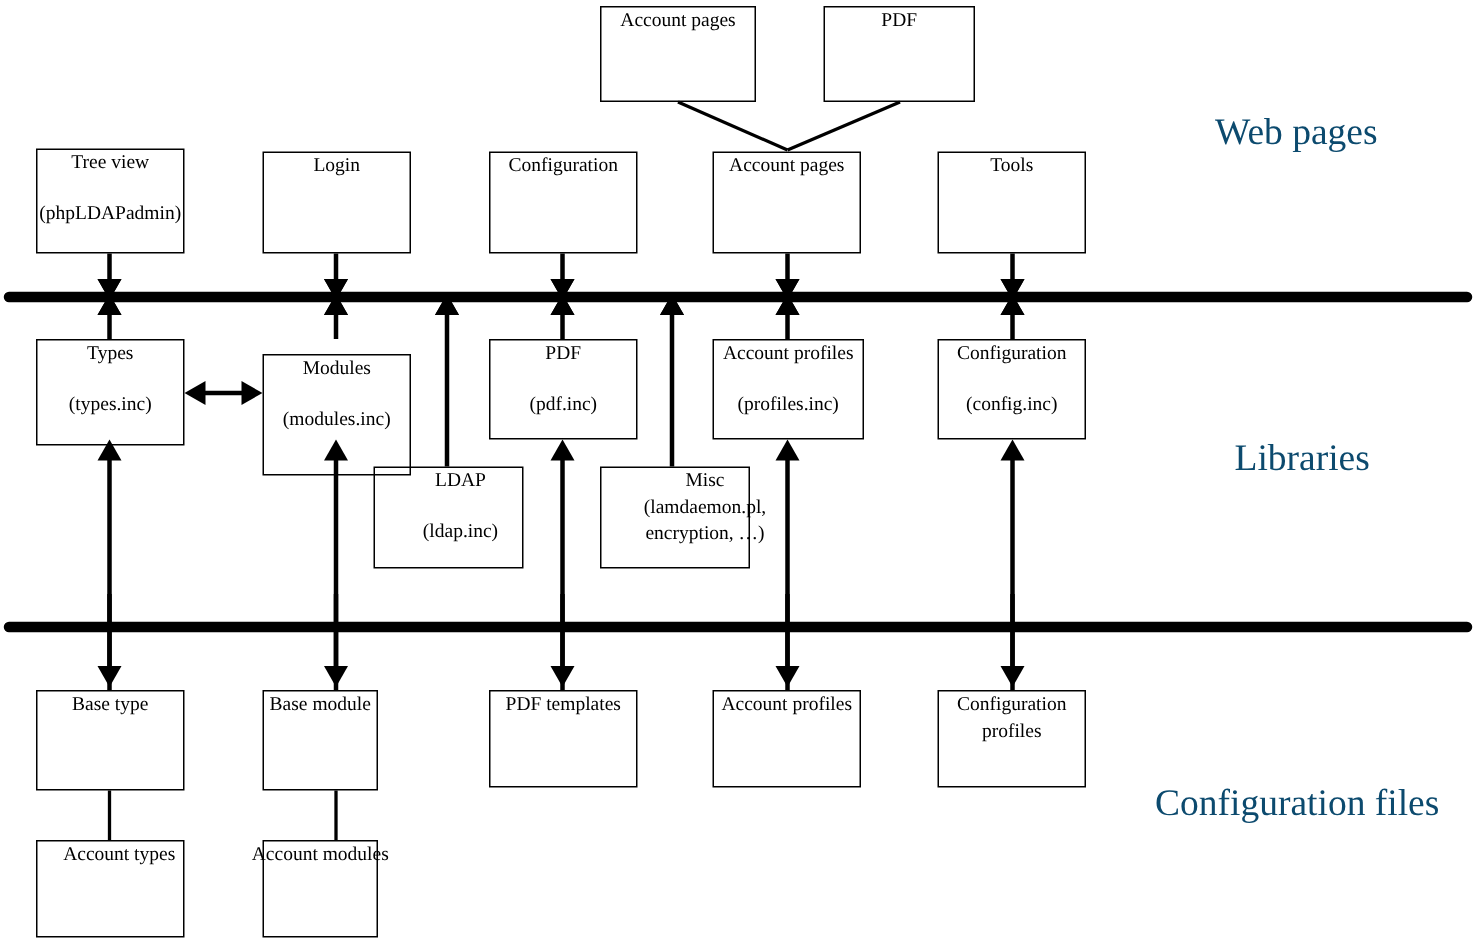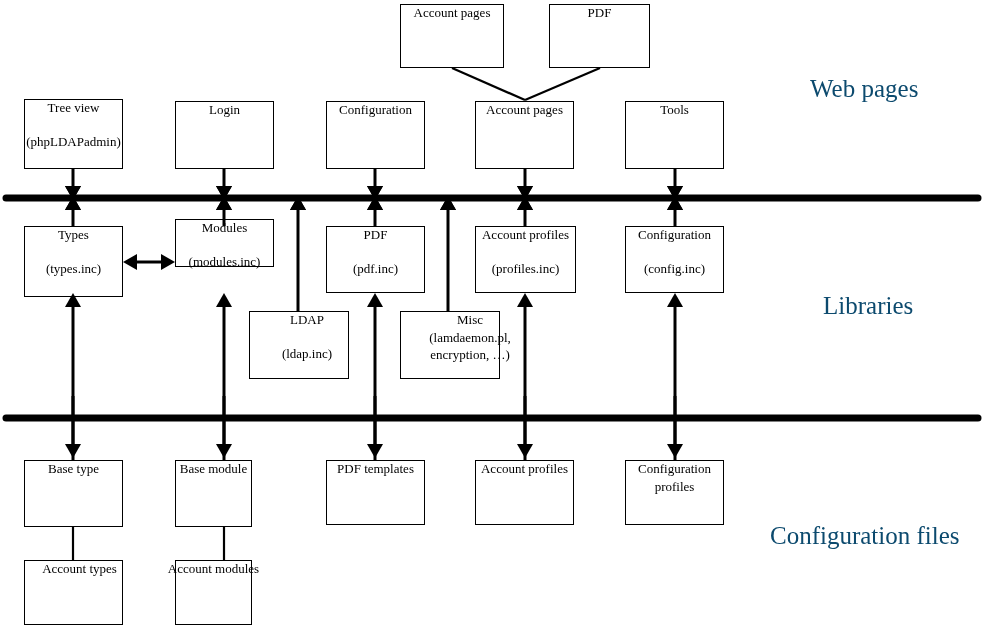--- a/index.html
+++ b/index.html
@@ -201,21 +201,21 @@
       <div class="node" style="left: 475px; top: 101px; width: 99px; height: 68px;">
         <span class="ln1">Account pages</span>
       </div>
       <div class="node" style="left: 625px; top: 101px; width: 99px; height: 68px;">
         <span class="ln1">Tools</span>
       </div>
       <div class="node" style="left: 24px; top: 226px; width: 99px; height: 71px;">
         <span class="ln1">Types</span>
         <span class="ln2">(types.inc)</span>
       </div>
-      <div class="node" style="left: 175px; top: 219px; width: 99px; height: 48px;">
+      <div class="node" style="left: 175px; top: 236px; width: 99px; height: 81px;">
         <span class="ln1">Modules</span>
         <span class="ln2">(modules.inc)</span>
       </div>
       <div class="node" style="left: 326px; top: 226px; width: 99px; height: 67px;">
         <span class="ln1">PDF</span>
         <span class="ln2">(pdf.inc)</span>
       </div>
       <div class="node" style="left: 475px; top: 226px; width: 101px; height: 67px;">
         <span class="ln1">Account profiles</span>
         <span class="ln2">(profiles.inc)</span>

